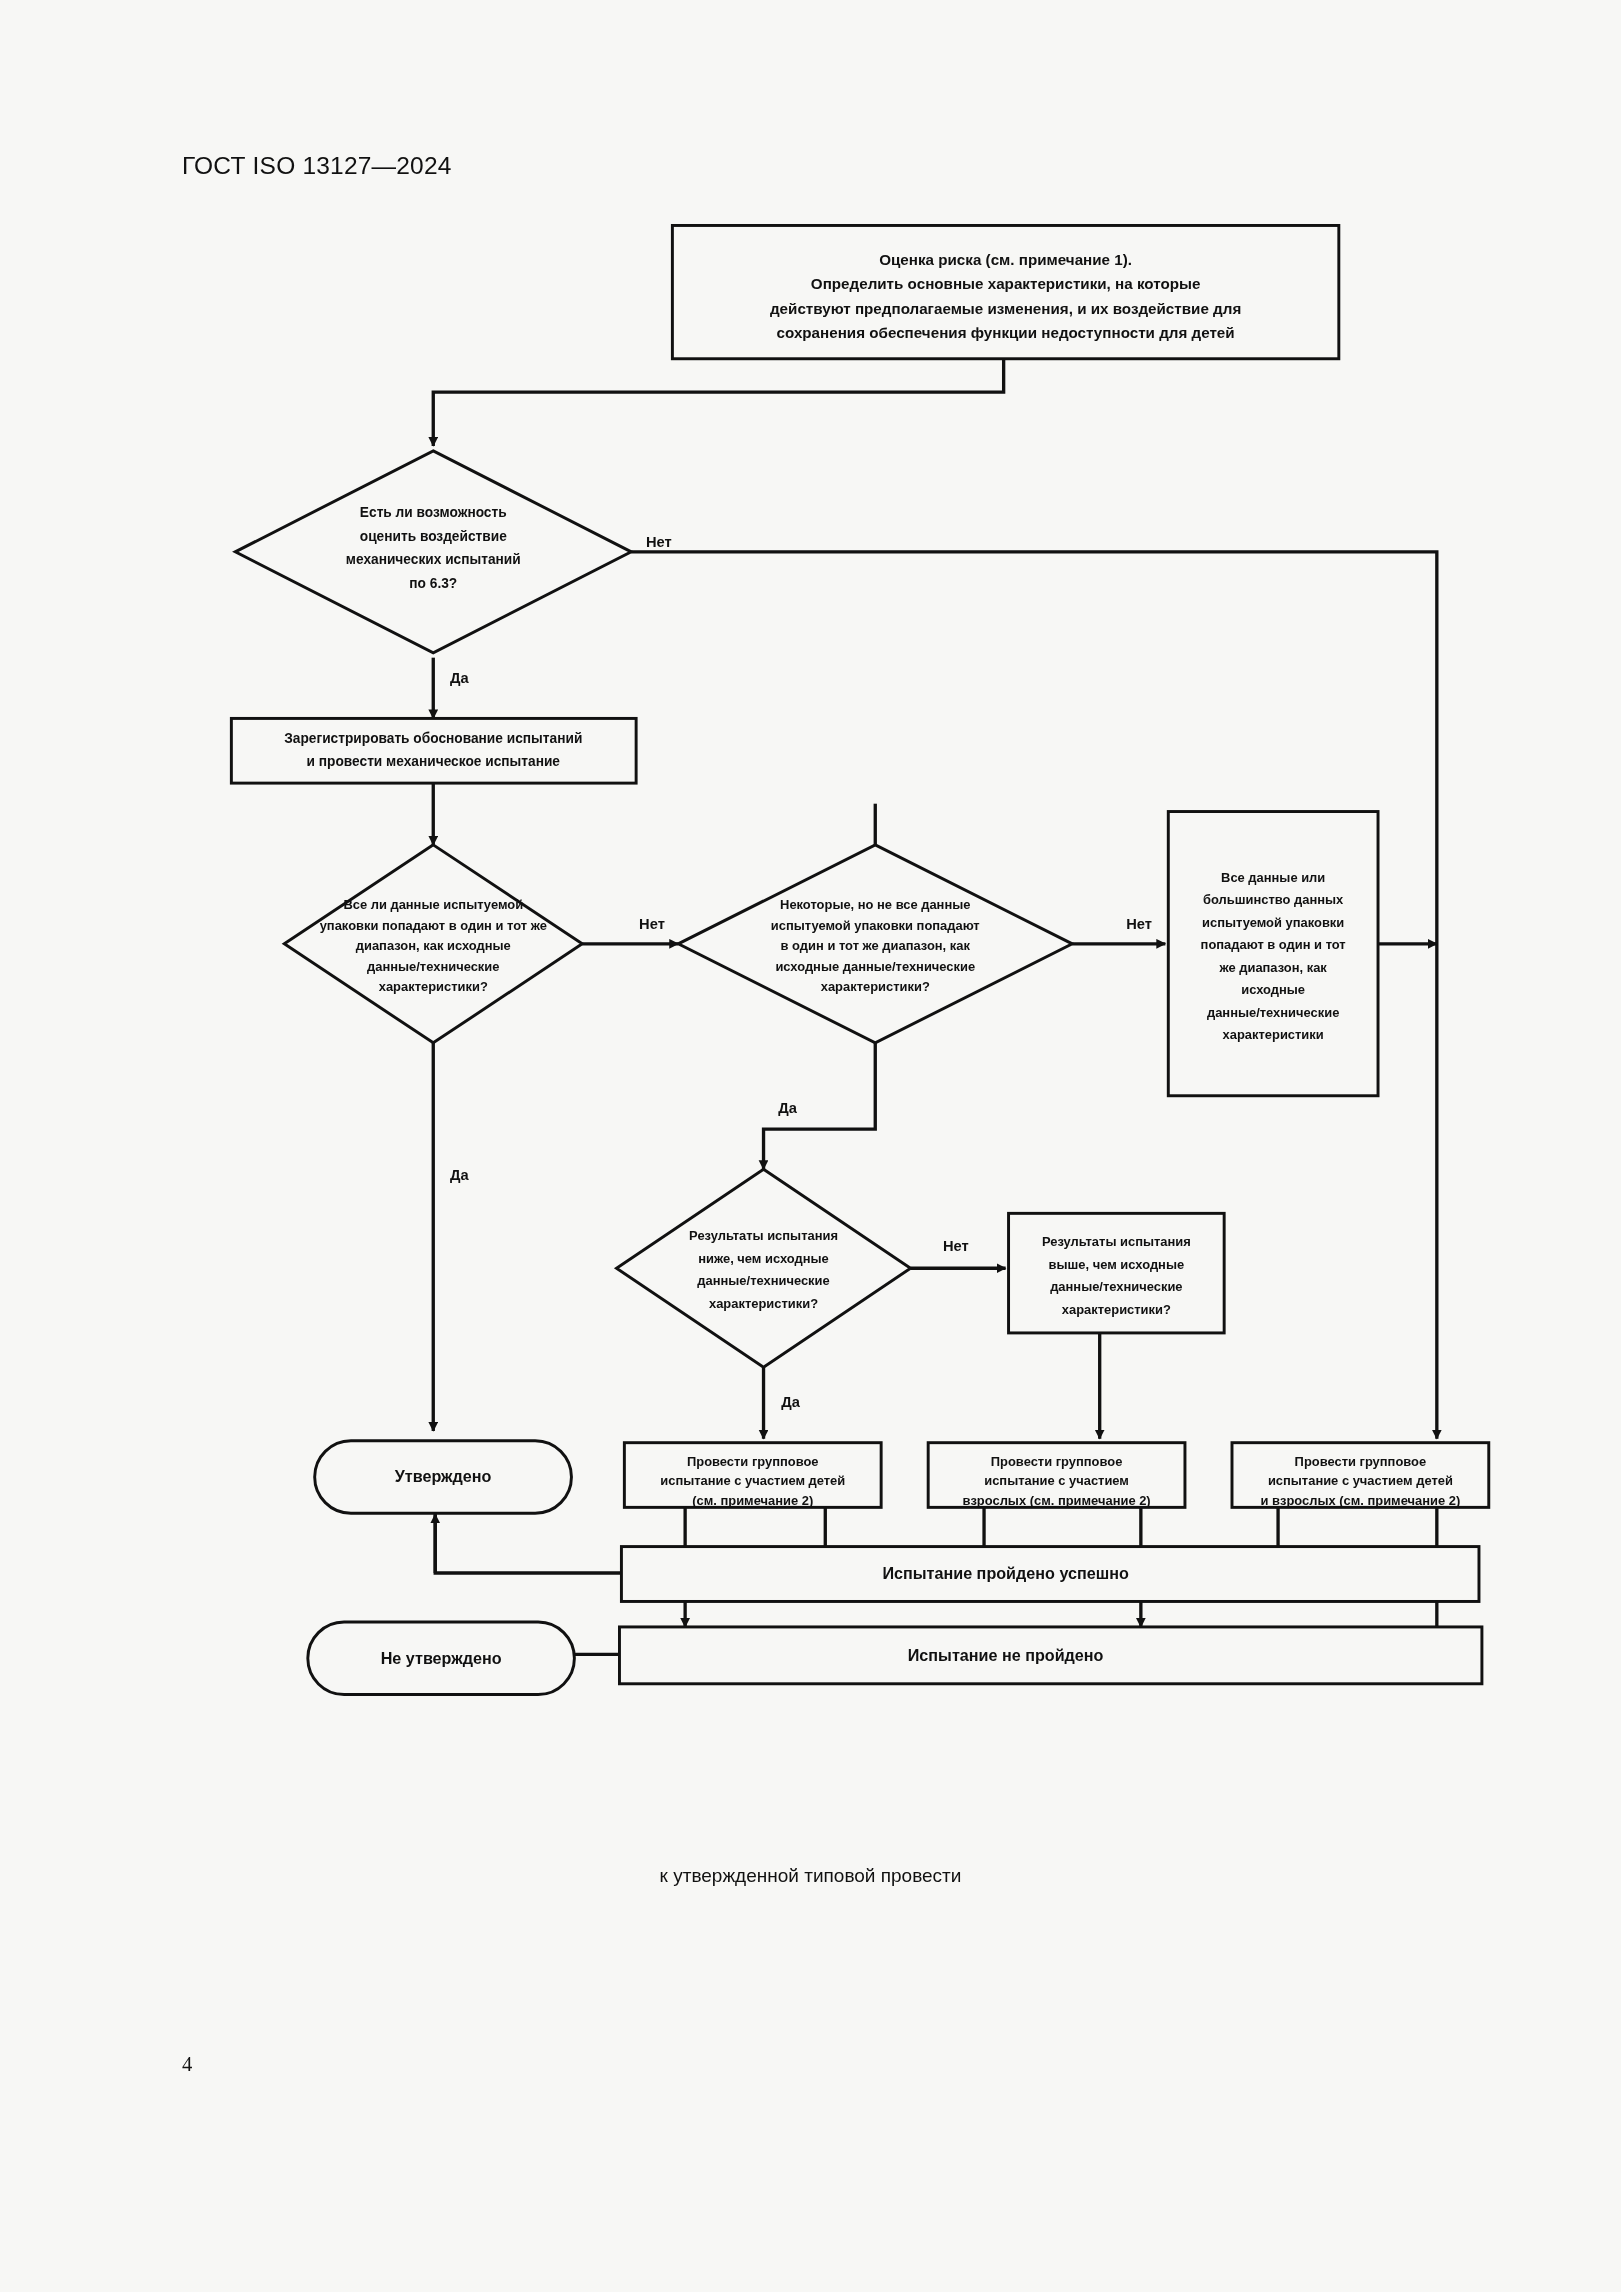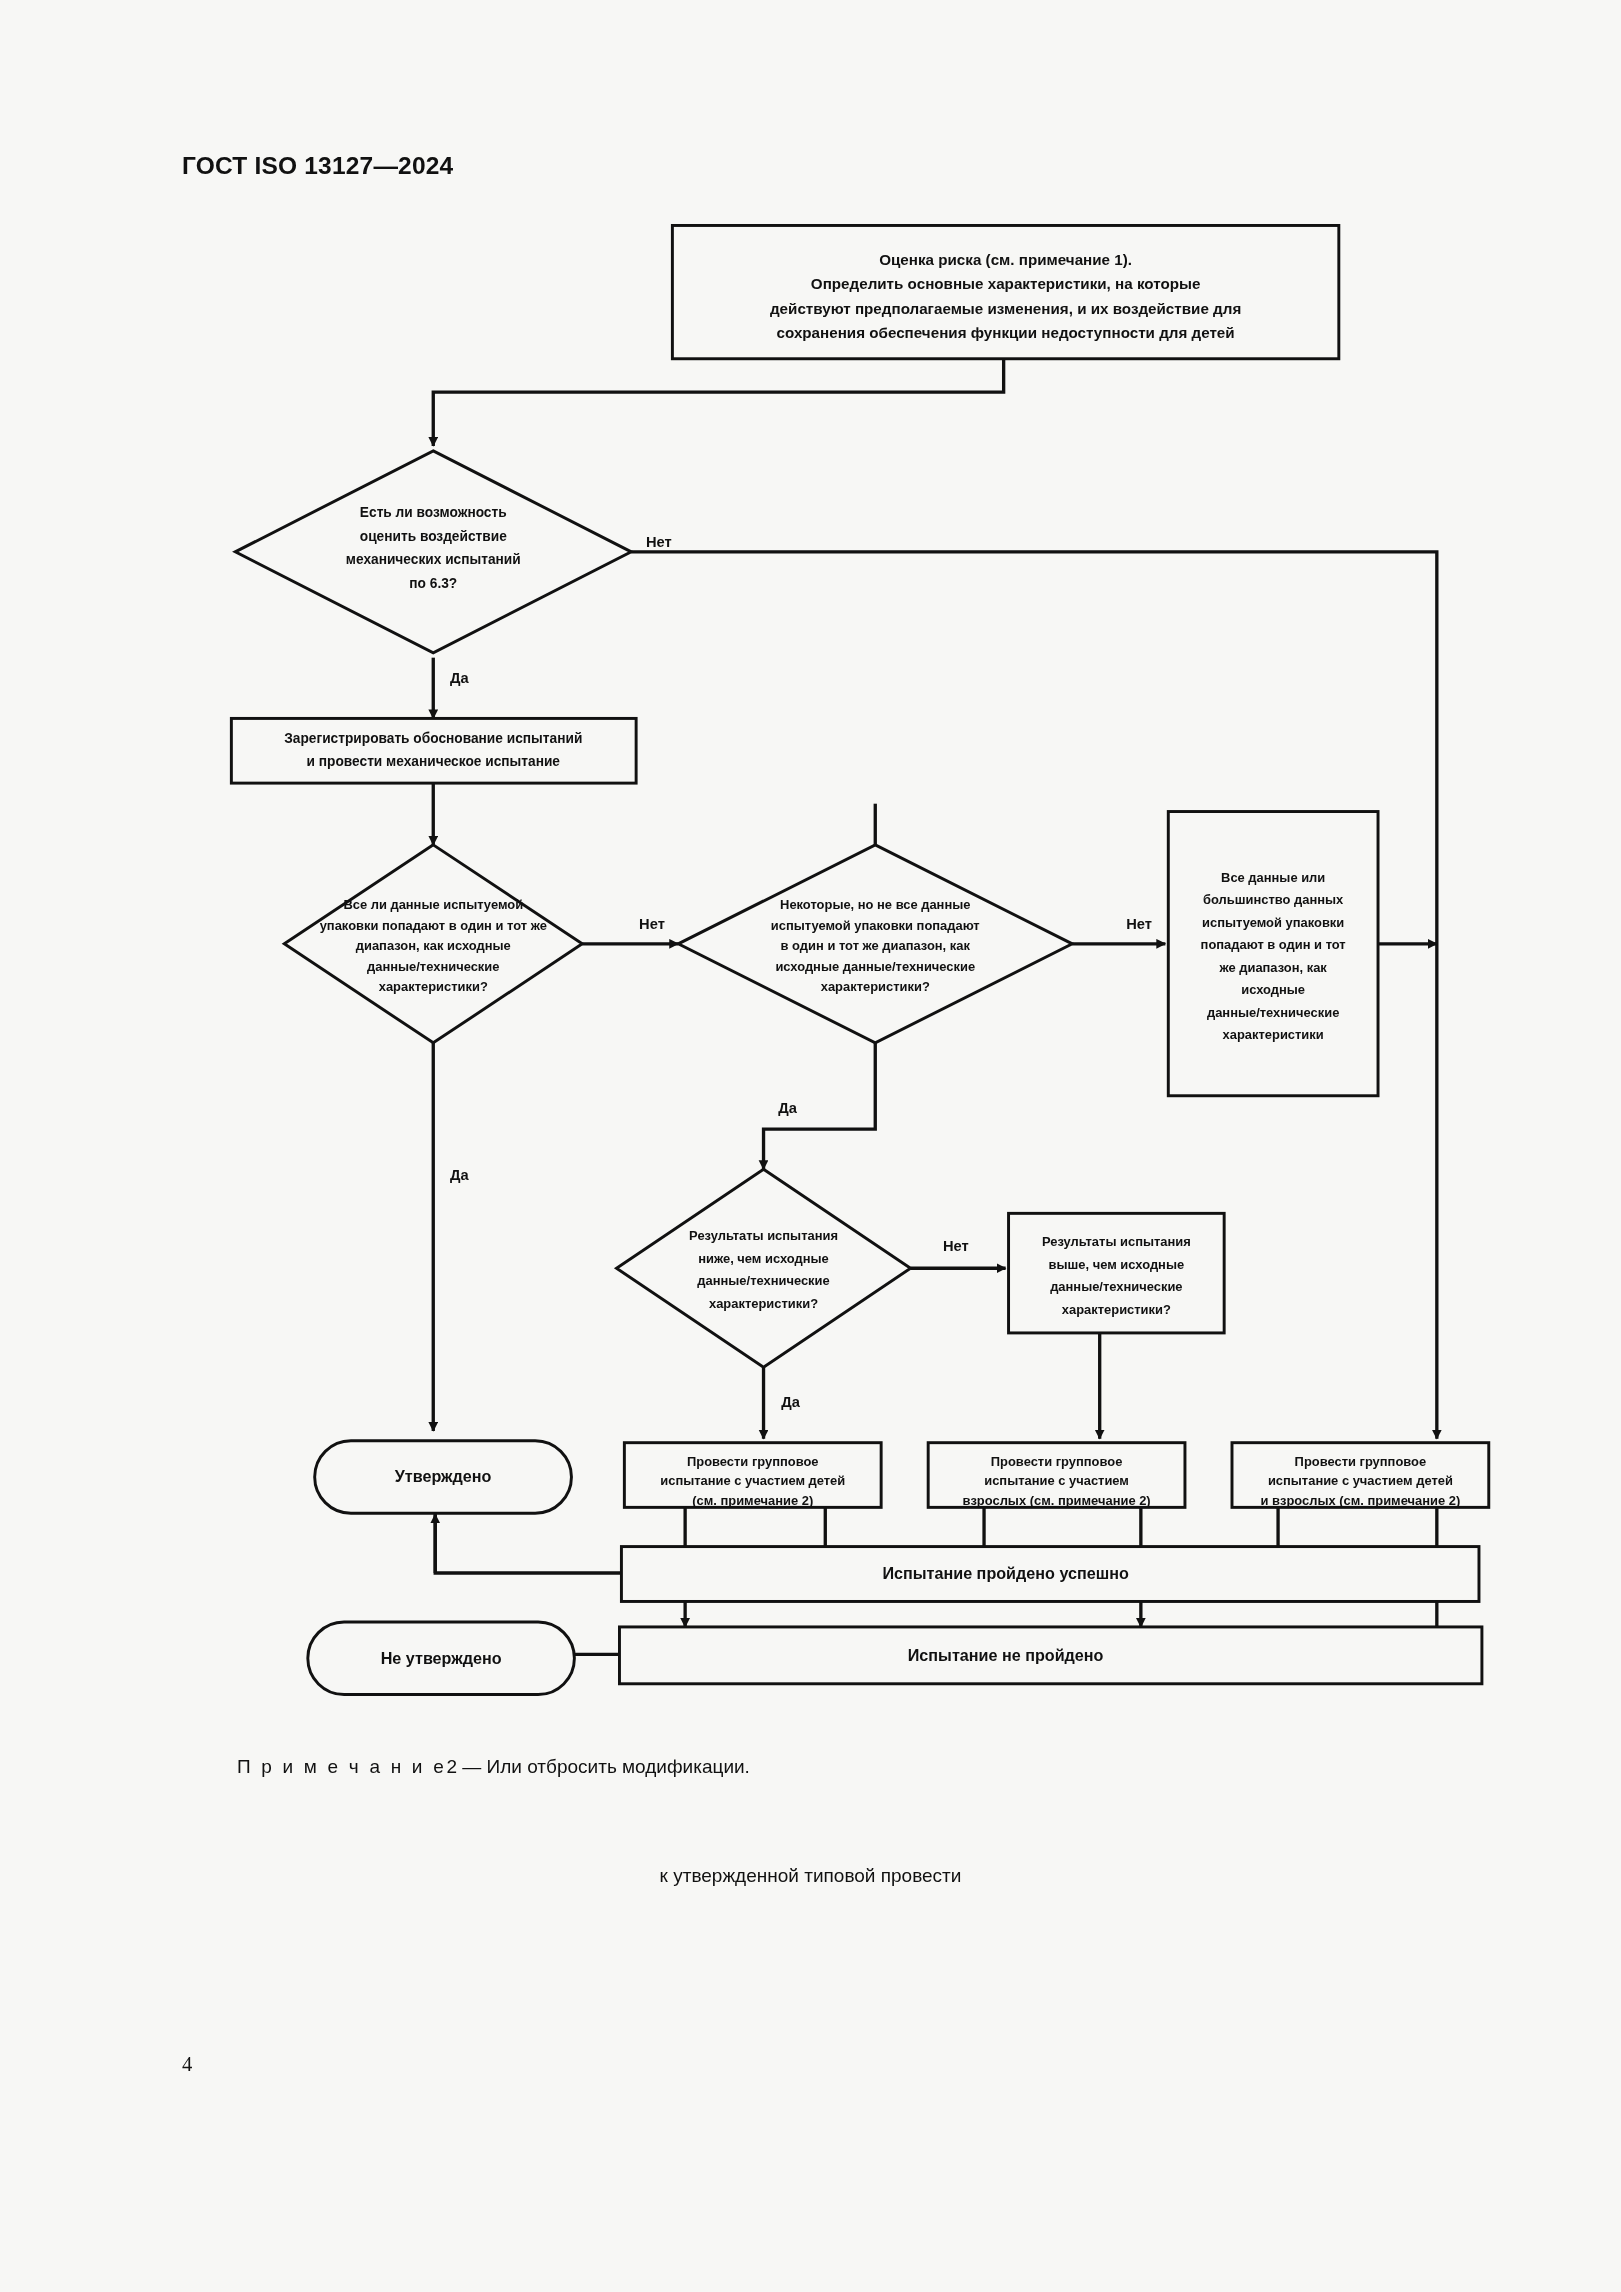--- a/index.html
+++ b/index.html
@@ -7,21 +7,21 @@
     width:1621px;height:2293px;
     background:#f7f7f5;
     font-family:"Liberation Sans", sans-serif;
     color:#111;
     position:relative;
     overflow:hidden;
   }
   .page{position:absolute;inset:0;}
   .hdr{
     position:absolute;left:182px;top:152px;
-    font-size:24.5px;font-weight:bold;letter-spacing:0.2px;
+    font-size:24.5px;font-weight:normal;letter-spacing:0.2px;
   }
   .figwrap{position:absolute;left:4px;top:0;width:1621px;height:1725px;}
   svg.flow{display:block;width:1621px;height:1725px;}
   svg.flow text{font-family:"Liberation Sans", sans-serif;fill:#111;}
   .t{font-size:15.5px;font-weight:bold;text-anchor:middle;dominant-baseline:middle;}
   .t14{font-size:14px;font-weight:bold;text-anchor:middle;dominant-baseline:middle;}
   .t13{font-size:13.2px;font-weight:bold;text-anchor:middle;dominant-baseline:middle;}
   .t16{font-size:16.5px;font-weight:bold;text-anchor:middle;dominant-baseline:middle;}
   .lbl{font-size:15px;font-weight:bold;text-anchor:start;dominant-baseline:middle;}
   .sh{fill:#f7f7f5;stroke:#111;stroke-width:3;}
@@ -211,21 +211,20 @@
 
     <g>
       <rect class="sh" x="628" y="1660" width="880" height="58"></rect>
       <text class="t16" x="1022" y="1690">Испытание не пройдено</text>
     </g>
 
   </svg>
   </div>
 
   <div class="notes">
-    <p><span class="sp">П р и м е ч а н и е</span><span>2</span><span> — </span><span>Или отбросить модификации.</span></p>
   </div>
 
   <div class="caption">
     <div>к утвержденной типовой провести</div>
   </div>
 
   <div class="pgnum">4</div>
 
 </div>
 

